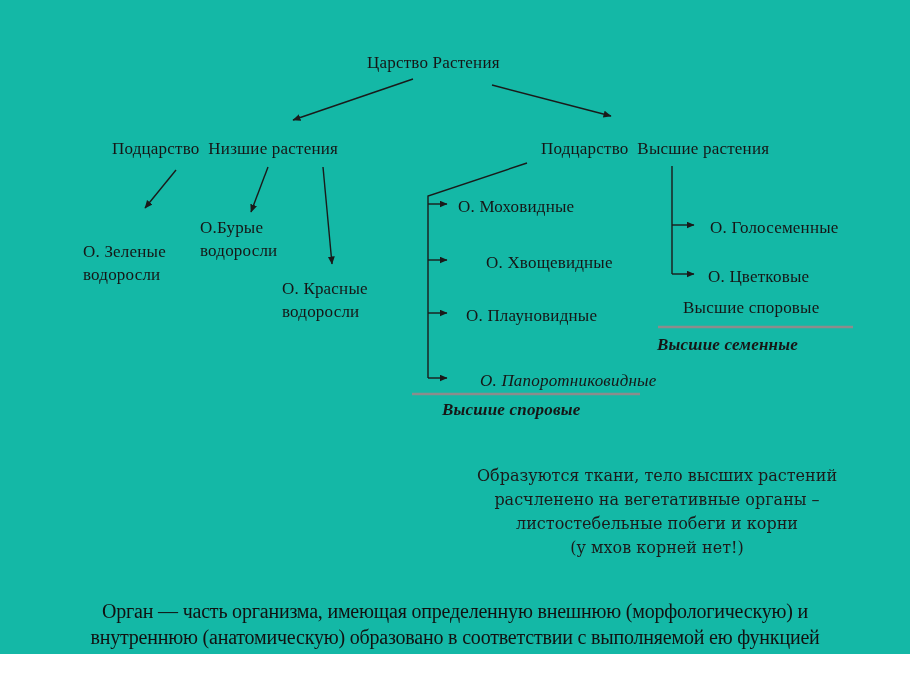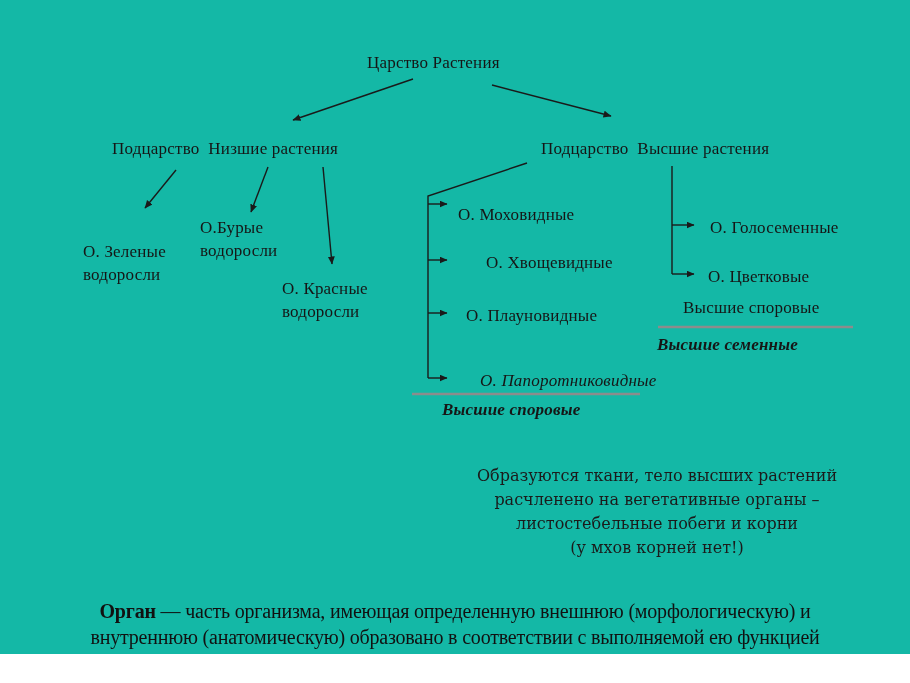--- a/index.html
+++ b/index.html
@@ -20,21 +20,21 @@
     letter-spacing:0.2px;
     white-space:pre-wrap;
     color:#161616;
   }
   .root        { left:367px; top:51px;  }
   .sub-left    { left:112px; top:137px; }
   .sub-right   { left:495px; top:137px;margin-left:46px; }
   .algae-green { left:83px;  top:216px;margin-top:24px; }
   .algae-brown { left:200px; top:216px; }
   .algae-red   { left:282px; top:277px; }
-  .ord-moss    { left:458px; top:195px;margin-top:8px; }
+  .ord-moss    { left:458px; top:195px; }
   .ord-horse   { left:458px; top:251px;margin-left:28px; }
   .ord-club    { left:466px; top:304px; }
   .ord-fern    { left:480px; top:369px;font-style:italic; }
   .ord-gymno   { left:710px; top:216px; }
   .ord-flower  { left:708px; top:265px; }
   .grp-spore-right { left:683px; top:296px; }
   .grp-seed {
     left:657px; top:333px;
     font-weight:bold; font-style:italic;
   }
@@ -54,21 +54,21 @@
   .note-right { left:458px; top:464px; width:398px; line-height:24px; }
   .definition {
     position:absolute;
     left:55px; top:598px; width:800px;
     text-align:center;
     font-size:20px;
     line-height:26px;
     letter-spacing:-0.2px;
     color:#111111;
   }
-  .definition .term { font-weight:bold; }
+  .definition .term { font-weight:normal; }
   svg line, svg polyline { stroke:#1a1a1a; stroke-width:1.4; fill:none; }
   svg .divider { stroke:#8c8c8c; stroke-width:2.6; }
 </style>
 </head>
 <body>
 
 <div class="page">
 
   <svg class="layer" viewBox="0 0 910 683" xmlns="http://www.w3.org/2000/svg">
     <defs>

